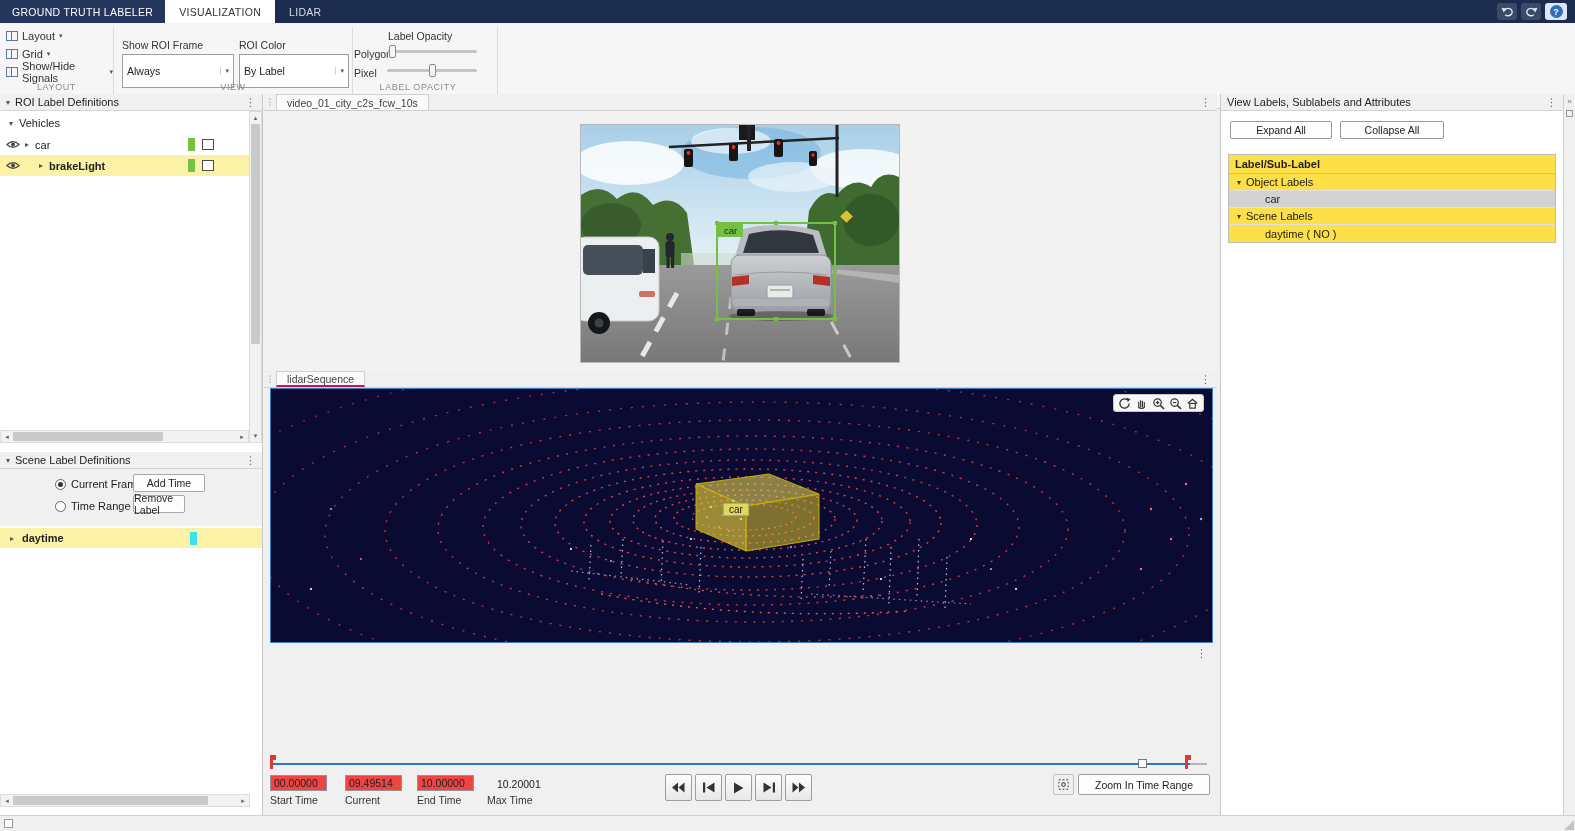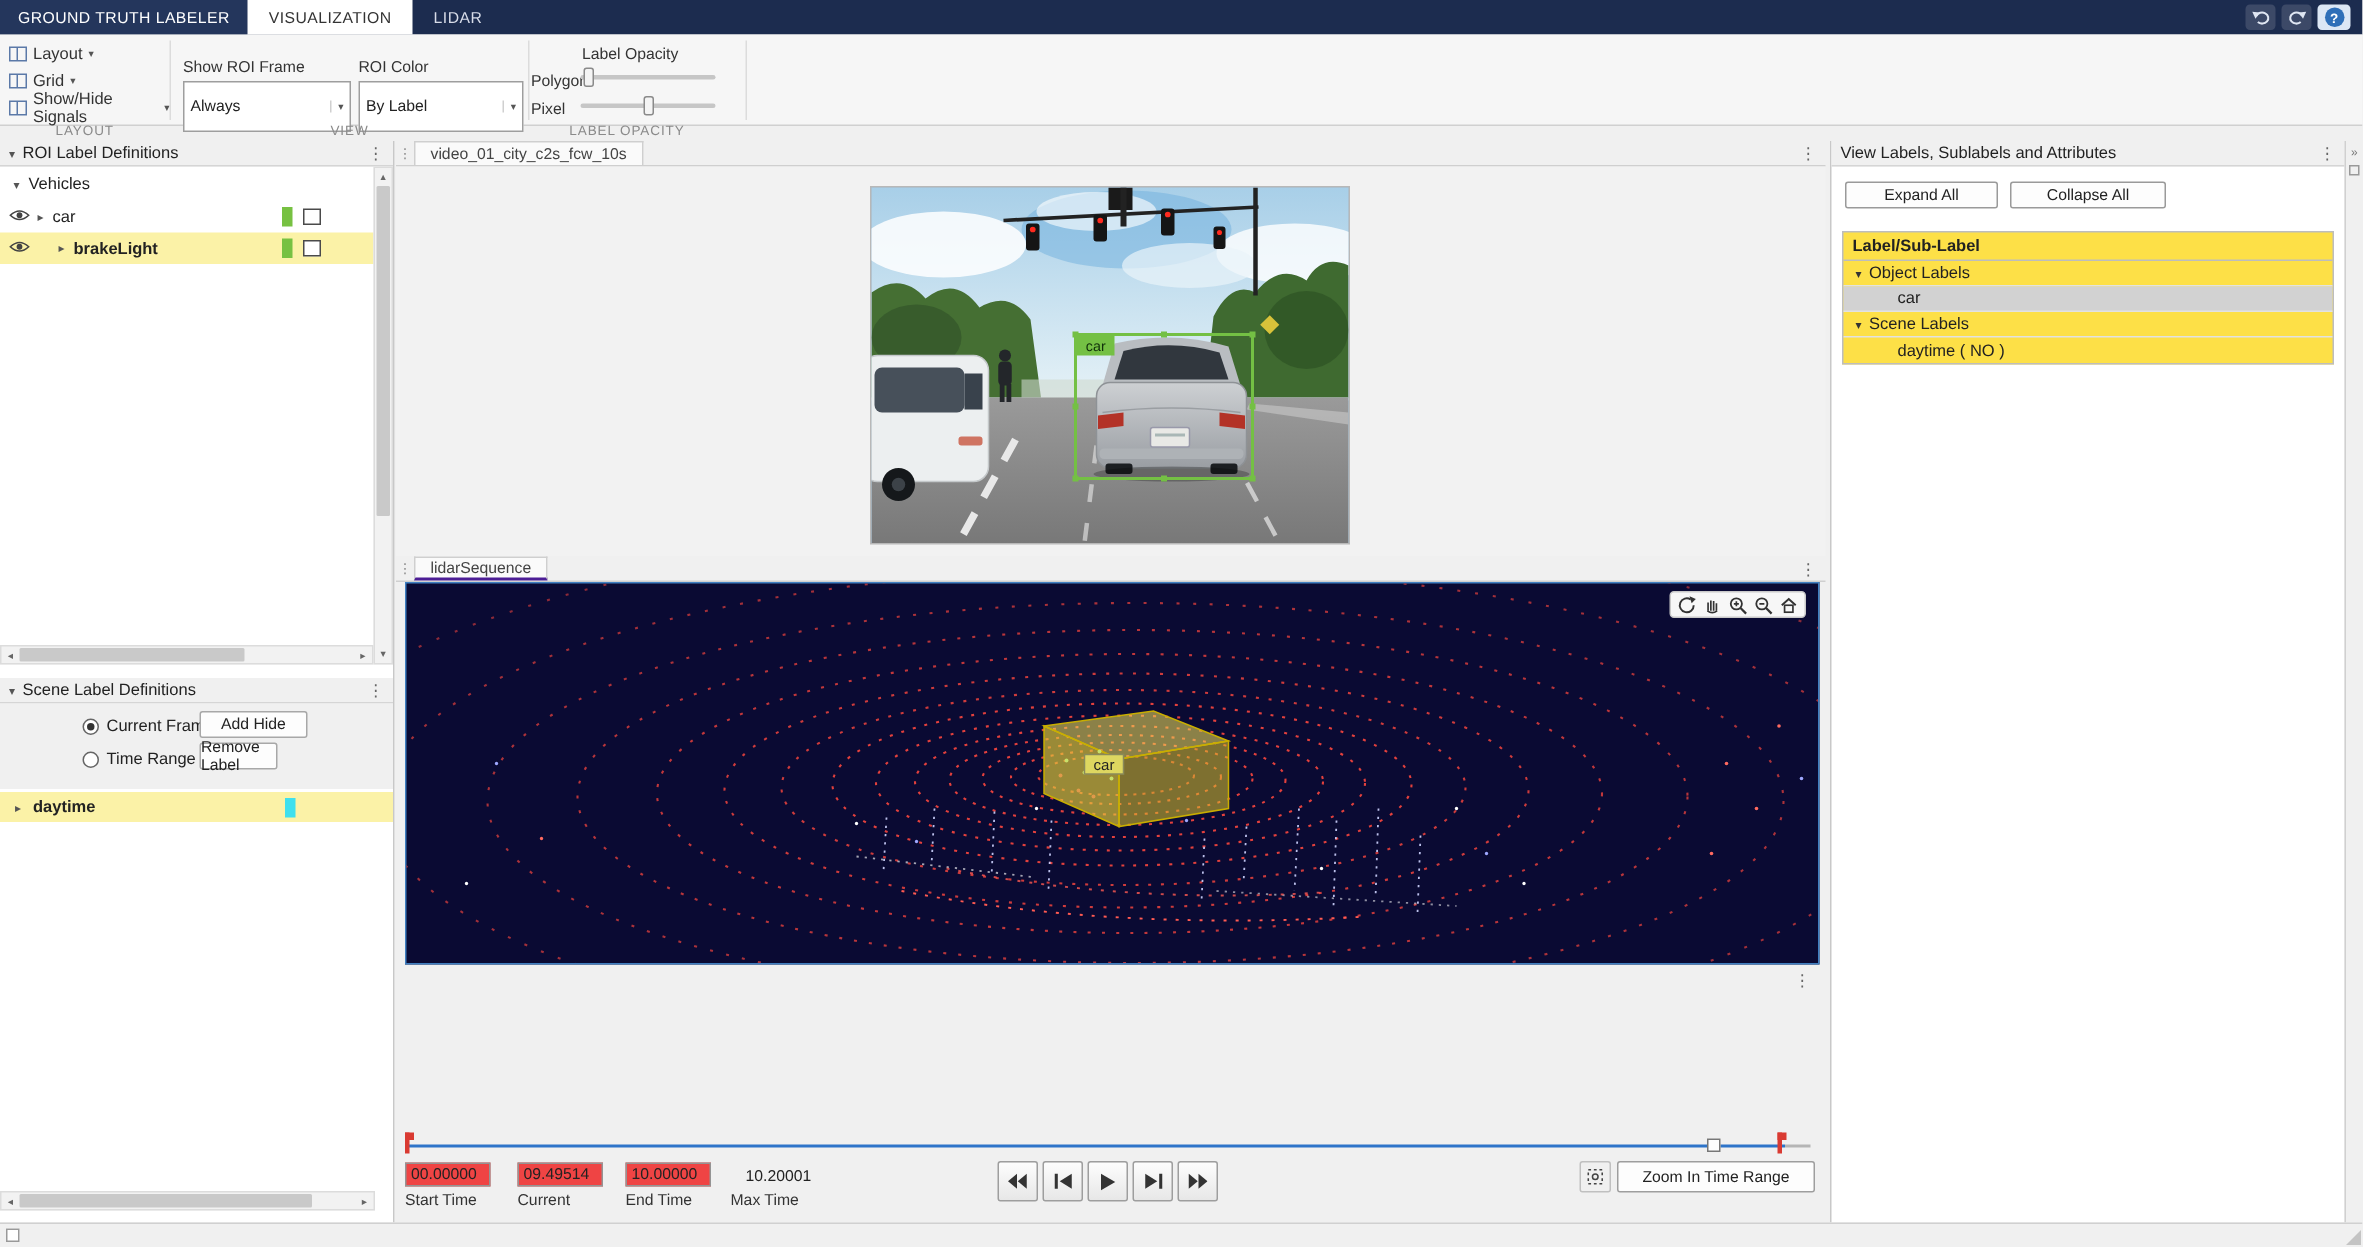--- a/index.html
+++ b/index.html
@@ -10,21 +10,21 @@
   .titlebar { position:absolute; top:0; left:0; width:1575px; height:23px; background:#1c2c4f; display:flex; align-items:stretch; }
   .apptab { display:flex; align-items:center; padding:0 12px; background:#24365c; color:#fff; font-size:10.5px; letter-spacing:.3px; }
   .toptab { display:flex; align-items:center; padding:0 14px; color:#d7dce8; font-size:10.5px; letter-spacing:.3px; cursor:default; }
   .toptab.active { background:#ffffff; color:#333; }
   .tb-icons { margin-left:auto; display:flex; align-items:center; gap:4px; padding-right:8px; }
   .icon-btn { width:20px; height:17px; border-radius:3px; background:rgba(255,255,255,.14); display:flex; align-items:center; justify-content:center; }
   .help-btn { width:22px; height:17px; border-radius:3px; background:#dce7f5; display:flex; align-items:center; justify-content:center; }
   .help-circle { width:13px; height:13px; border-radius:50%; background:#2f6fb8; color:#fff; font-size:9px; font-weight:bold; display:flex; align-items:center; justify-content:center; }
 
   
-  .ribbon { position:absolute; top:23px; left:0; width:1575px; height:61px; background:#f6f6f6; border-bottom:1px solid #d0d0d0; }
+  .ribbon { position:absolute; top:23px; left:0; width:1575px; height:86px; background:#f6f6f6; border-bottom:1px solid #d0d0d0; }
   .rib-sec { position:absolute; top:0; height:70px; }
   .sec-label { position:absolute; bottom:1px; left:0; right:0; text-align:center; font-size:9px; color:#8a8a8a; letter-spacing:.6px; }
   .sec-layout { left:0; width:113px; }
   .sec-view { left:114px; width:238px; }
   .sec-opacity { left:346px; width:144px;text-decoration:underline; }
   .rib-divider { position:absolute; top:4px; bottom:3px; width:1px; background:#dcdcdc; }
   .drop-row { display:flex; align-items:center; gap:4px; height:18px; padding-left:6px; color:#333; }
   .mini-icon { width:12px; height:10px; border:1px solid #5b79a8; position:relative; flex:0 0 auto; }
   .mini-icon:after { content:""; position:absolute; left:4px; top:0; bottom:0; width:1px; background:#5b79a8; }
   .dd-arrow { font-size:7px; color:#555; }
@@ -61,21 +61,21 @@
 
   .radio-row { position:absolute; display:flex; align-items:center; gap:5px; }
   .radio { width:11px; height:11px; border-radius:50%; border:1px solid #666; background:#fff; position:relative; }
   .radio.on:after { content:""; position:absolute; left:2px; top:2px; width:5px; height:5px; border-radius:50%; background:#333; }
   .sm-btn { position:absolute; height:18px; background:#fdfdfd; border:1px solid #a8a8a8; border-radius:2px; font-size:10.5px; display:flex; align-items:center; justify-content:center; color:#222; }
 
   
   .tabbar { position:absolute; left:0; right:0; height:17px; background:#f0f0f0; border-bottom:1px solid #cfcfcf; display:flex; align-items:stretch; }
   .drag-dots { width:12px; display:flex; align-items:center; justify-content:center; color:#888; font-size:9px; }
   .tab { display:flex; align-items:center; padding:0 10px; background:#fafafa; border:1px solid #cfcfcf; border-bottom:none; font-size:10.5px; color:#444; }
-  .tab.focused { border-bottom:2px solid #4c1d95; }
+  .tab.focused { border-bottom:2px solid #be185d; }
   .tabbar .menu { margin-left:auto; color:#666; padding:0 6px; display:flex; align-items:center; }
 
   .video-area { position:absolute; left:0; right:0; top:17px; height:260px; background:#f2f2f2; }
   .video-canvas { position:absolute; left:317px; top:14px; width:318px; height:237px; background:#9fc0d8; box-shadow:0 0 0 1px #b8b8b8; }
 
   .lidar-view { position:absolute; left:6px; top:294px; width:943px; height:255px; background:#0a0a33; border:1px solid #3f7fc1; }
   .lidar-toolbar { position:absolute; right:8px; top:5px; height:18px; background:#f7f7f7; border:1px solid #c9c9c9; border-radius:3px; display:flex; align-items:center; gap:2px; padding:0 3px; }
   .ltb-icon { width:15px; height:15px; display:flex; align-items:center; justify-content:center; }
 
   .below-lidar-menu { position:absolute; right:10px; top:553px; color:#666; }
@@ -251,21 +251,21 @@
     </div>
     <div style="position:absolute; left:0; right:0; top:375px; height:57px; background:#f0f0f0;">
       <div class="radio-row" style="left:55px; top:9px;">
         <span class="radio on"></span>
         <span>Current Frame</span>
       </div>
       <div class="radio-row" style="left:55px; top:31px;">
         <span class="radio"></span>
         <span>Time Range</span>
       </div>
-      <div class="sm-btn" style="left:133px; top:5px; width:72px;">Add Hide</div>
+      <div class="sm-btn" style="left:133px; top:5px; width:72px;">Add Time</div>
       <div class="sm-btn" style="left:133px; top:26px; width:52px;">Remove Label</div>
     </div>
     <div class="tree-row sel" style="top:434px; height:20px; right:0;">
       <span class="expander" style="margin-left:10px;">▸</span>
       <span class="bold" style="margin-left:8px;">daytime</span>
       <span class="swatch" style="left:190px; background:#3fe0ee;"></span>
     </div>
 
     <div class="sb-h" style="left:0; top:700px; width:250px;">
       <span class="sb-btn">◂</span>

